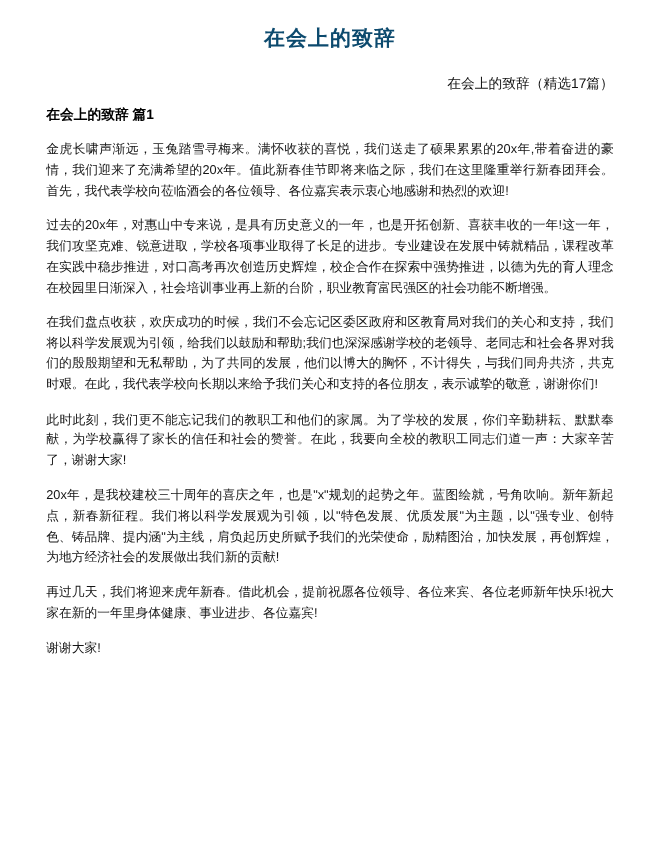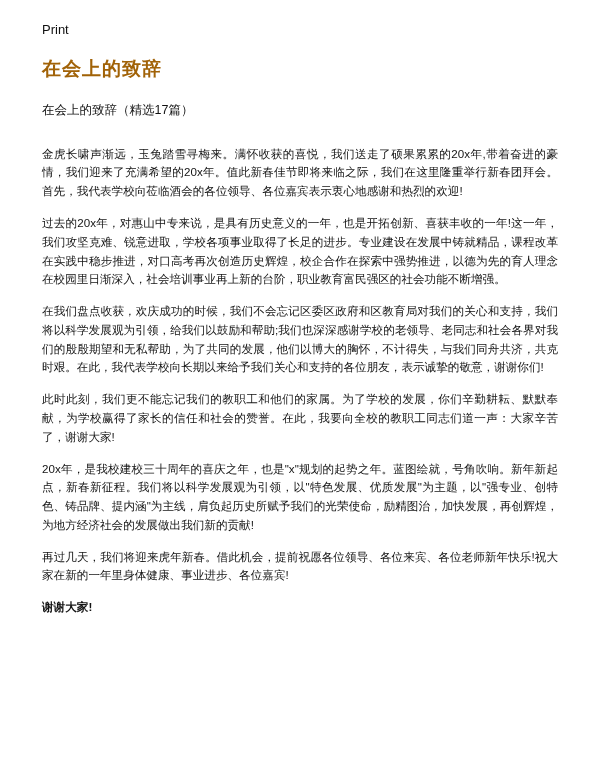--- a/index.html
+++ b/index.html
@@ -22,61 +22,61 @@
     position: relative;
   }
   .print-label {
     font-size: 13px;
     color: #111;
     line-height: 1.2;
     margin: 0 0 18px 0;
     font-family: "Liberation Sans", sans-serif;
   }
   .doc-title {
-    text-align: left;
+    text-align: center;
     font-size: 19px;
     font-weight: bold;
     letter-spacing: 1px;
     margin: 0 0 20px 0;
-    color: #a16207;
+    color: #0c4a6e;
   }
   .subtitle {
     font-size: 12.5px;
-    margin: 0 0 26px 0;
+    margin: 0 0 11px 0;
     color: #111;
+    text-align: right;
   }
   .section-heading {
     font-size: 12.5px;
     font-weight: bold;
     margin: 0 0 14px 0;
     color: #000;
   }
   p.para {
     font-size: 11.6px;
     line-height: 1.62;
     text-align: justify;
     margin: 0 0 13px 0;
     color: #141414;
   }
   p.para.last {
     margin-bottom: 0;
-    font-weight: bold;
   }
 </style>
 </head>
 <body>
 
 <div class="page">
 
-  <div class="print-label">Print</div>
 
   <h1 class="doc-title">在会上的致辞</h1>
 
   <div class="subtitle">在会上的致辞（精选17篇）</div>
 
+  <div class="section-heading">在会上的致辞 篇1</div>
 
   <p class="para">金虎长啸声渐远，玉兔踏雪寻梅来。满怀收获的喜悦，我们送走了硕果累累的20x年,带着奋进的豪情，我们迎来了充满希望的20x年。值此新春佳节即将来临之际，我们在这里隆重举行新春团拜会。首先，我代表学校向莅临酒会的各位领导、各位嘉宾表示衷心地感谢和热烈的欢迎!</p>
   <p class="para">过去的20x年，对惠山中专来说，是具有历史意义的一年，也是开拓创新、喜获丰收的一年!这一年，我们攻坚克难、锐意进取，学校各项事业取得了长足的进步。专业建设在发展中铸就精品，课程改革在实践中稳步推进，对口高考再次创造历史辉煌，校企合作在探索中强势推进，以德为先的育人理念在校园里日渐深入，社会培训事业再上新的台阶，职业教育富民强区的社会功能不断增强。</p>
   <p class="para">在我们盘点收获，欢庆成功的时候，我们不会忘记区委区政府和区教育局对我们的关心和支持，我们将以科学发展观为引领，给我们以鼓励和帮助;我们也深深感谢学校的老领导、老同志和社会各界对我们的殷殷期望和无私帮助，为了共同的发展，他们以博大的胸怀，不计得失，与我们同舟共济，共克时艰。在此，我代表学校向长期以来给予我们关心和支持的各位朋友，表示诚挚的敬意，谢谢你们!</p>
   <p class="para">此时此刻，我们更不能忘记我们的教职工和他们的家属。为了学校的发展，你们辛勤耕耘、默默奉献，为学校赢得了家长的信任和社会的赞誉。在此，我要向全校的教职工同志们道一声：大家辛苦了，谢谢大家!</p>
   <p class="para">20x年，是我校建校三十周年的喜庆之年，也是"x"规划的起势之年。蓝图绘就，号角吹响。新年新起点，新春新征程。我们将以科学发展观为引领，以"特色发展、优质发展"为主题，以"强专业、创特色、铸品牌、提内涵"为主线，肩负起历史所赋予我们的光荣使命，励精图治，加快发展，再创辉煌，为地方经济社会的发展做出我们新的贡献!</p>
   <p class="para">再过几天，我们将迎来虎年新春。借此机会，提前祝愿各位领导、各位来宾、各位老师新年快乐!祝大家在新的一年里身体健康、事业进步、各位嘉宾!</p>
   <p class="para last">谢谢大家!</p>
 
 </div>

